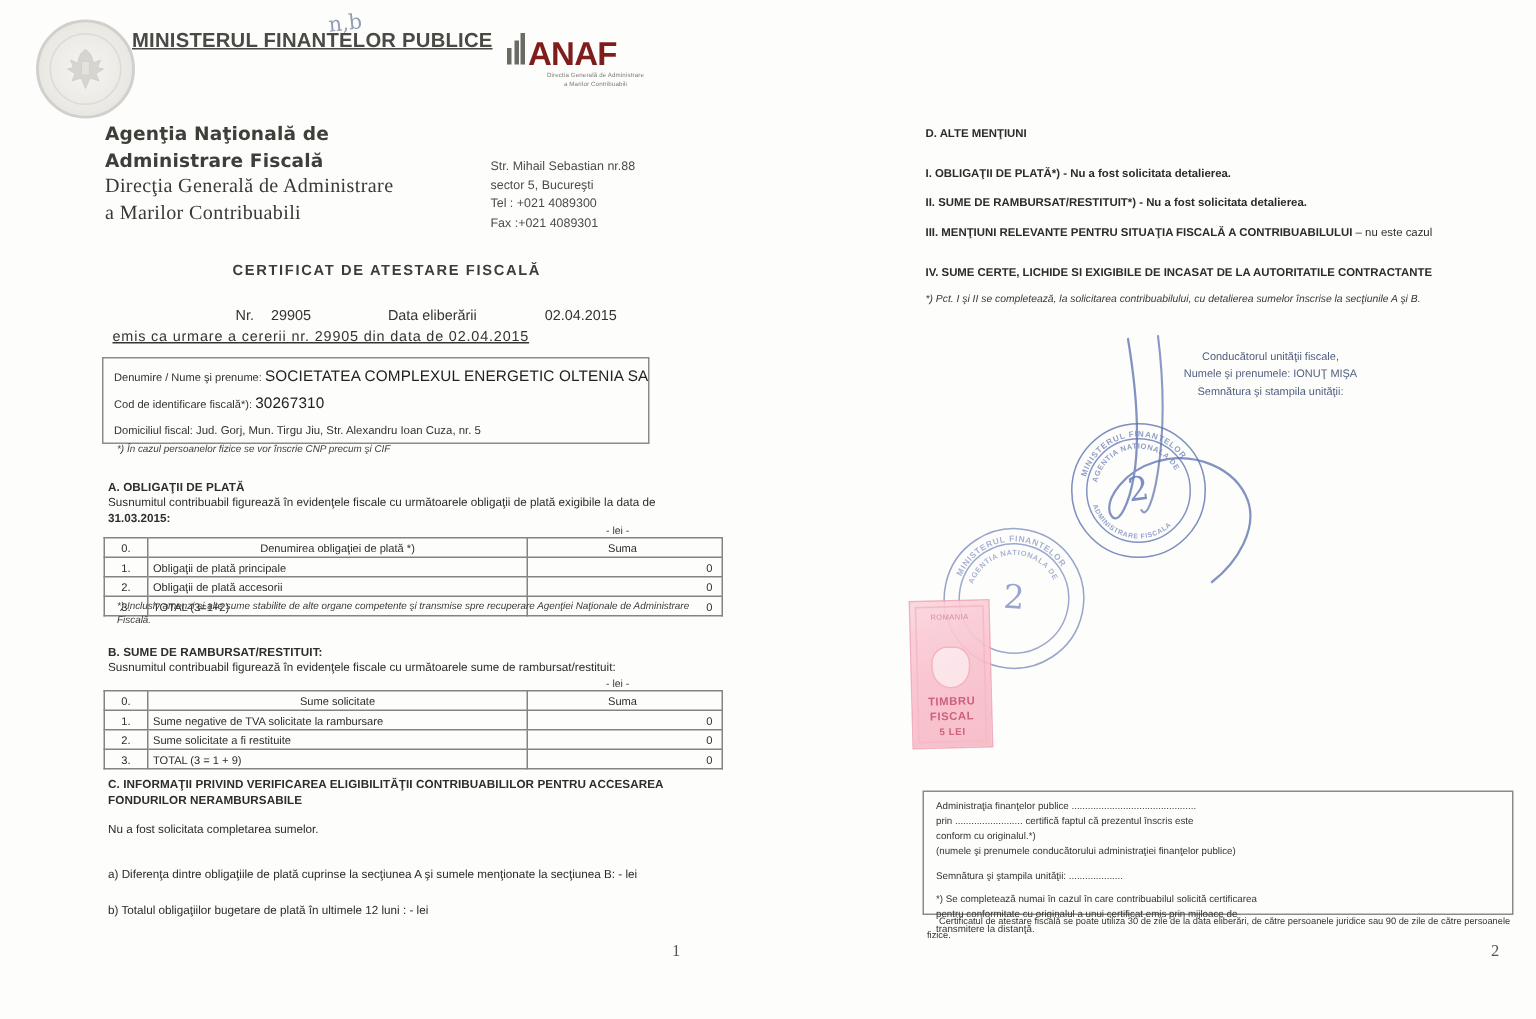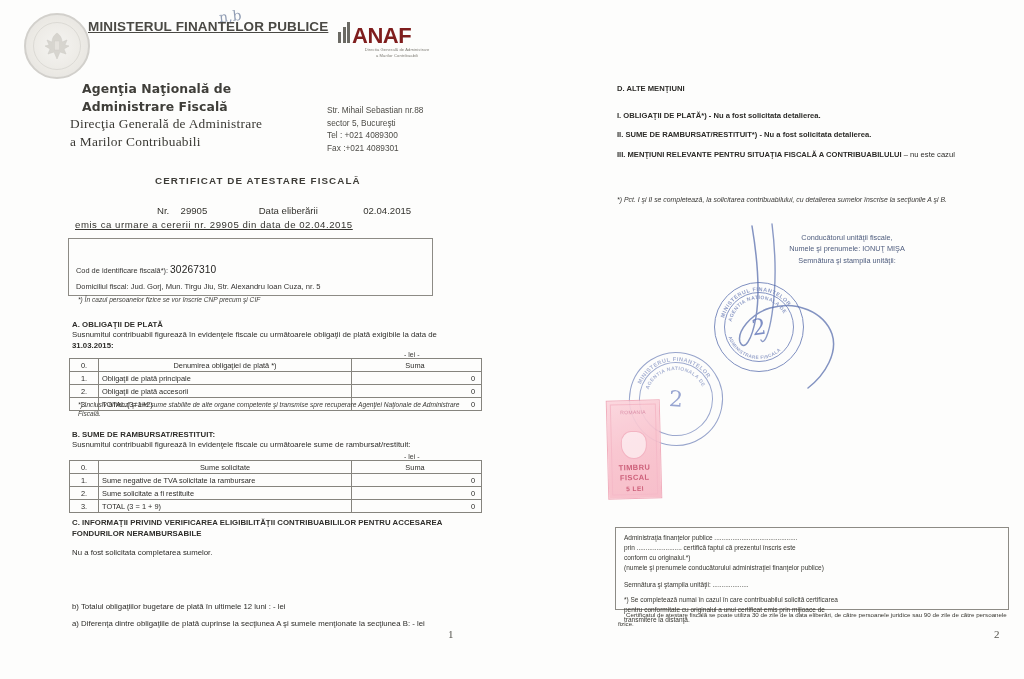--- a/index.html
+++ b/index.html
@@ -115,21 +115,20 @@
     position: absolute;
     left: 70px; top: 80px;
   }
   .agency-l1, .agency-l2 {
     font-family: "DejaVu Sans", sans-serif;
     font-size: 12.4px;
     font-weight: bold;
     color: #3f3e39;
     line-height: 1.42;
     letter-spacing: .1px;
-    margin-left: 12px;
   }
   .agency-l3, .agency-l4 {
     font-family: "Liberation Serif", serif;
     font-size: 13.4px;
     color: #3a3934;
     line-height: 1.36;
     letter-spacing: .25px;
   }
   .addr-block {
     position: absolute;
@@ -427,20 +426,24 @@
     <span>29905</span>
     <span style="width:46px"></span>
     <span>Data eliberării</span>
     <span style="width:40px"></span>
     <span>02.04.2015</span>
   </div>
 
   <div class="emis-line">emis  ca  urmare  a  cererii  nr.  29905 din  data  de  02.04.2015</div>
 
   <div class="id-box">
+    <div class="id-row id-r1">
+      <span>Denumire / Nume şi prenume:</span>
+      <span class="big">SOCIETATEA COMPLEXUL ENERGETIC OLTENIA SA</span>
+    </div>
     <div class="id-row id-r2">
       <span>Cod de identificare fiscală*):</span>
       <span class="big">30267310</span>
     </div>
     <div class="id-row id-r3">
       <span>Domiciliul fiscal:</span>
       <span style="font-size:7.6px">Jud. Gorj, Mun. Tirgu Jiu, Str. Alexandru Ioan Cuza, nr. 5</span>
     </div>
   </div>
   <div class="id-note">*) În cazul persoanelor fizice se vor înscrie CNP precum şi CIF</div>
@@ -513,35 +516,36 @@
         <td class="c-sum">0</td>
       </tr>
     </tbody>
   </table>
 
   <div class="sec-head" style="left:72px; top:518px; width:400px; white-space:normal; line-height:1.4;">
     <span>C. INFORMAŢII PRIVIND VERIFICAREA ELIGIBILITĂŢII CONTRIBUABILILOR PENTRU ACCESAREA FONDURILOR</span>
     <span>NERAMBURSABILE</span>
   </div>
   <div class="para" style="left:72px; top:548px;">Nu a fost solicitata completarea sumelor.</div>
-  <div class="para" style="left:72px; top:578px;margin-top:41px;">a) Diferenţa dintre obligaţiile de plată cuprinse la secţiunea A şi sumele menţionate la secţiunea B:  - lei</div>
+  <div class="para" style="left:72px; top:578px;">a) Diferenţa dintre obligaţiile de plată cuprinse la secţiunea A şi sumele menţionate la secţiunea B:  - lei</div>
   <div class="para" style="left:72px; top:602px;">b) Totalul obligaţiilor bugetare de plată în ultimele 12 luni :  - lei</div>
 
   <div class="pagenum" style="left:448px; top:628px;">1</div>
 </div>
 
 <div class="page page-right">
 
   <div class="r-head" style="left:17px; top:84px;">D. ALTE MENŢIUNI</div>
 
   <div class="r-head" style="left:17px; top:111px;">I. OBLIGAŢII DE PLATĂ*) - Nu a fost solicitata detalierea.</div>
   <div class="r-head" style="left:17px; top:130px;">II. SUME DE RAMBURSAT/RESTITUIT*) - Nu a fost solicitata detalierea.</div>
   <div class="r-head" style="left:17px; top:150px;">
     <span>III. MENŢIUNI RELEVANTE PENTRU SITUAŢIA FISCALĂ A CONTRIBUABILULUI</span><span class="norm"> – nu este cazul</span>
   </div>
+  <div class="r-head" style="left:17px; top:177px;">IV. SUME CERTE, LICHIDE SI EXIGIBILE DE INCASAT DE LA AUTORITATILE CONTRACTANTE</div>
   <div class="r-note" style="left:17px; top:196px;">*) Pct. I şi II se completează, la solicitarea contribuabilului, cu detalierea sumelor înscrise la secţiunile A şi B.</div>
 
   <div class="pagenum" style="left:394px; top:628px;">2</div>
 </div>
 
 <div class="sig-block">
   <div>Conducătorul unităţii fiscale,</div>
   <div>Numele şi prenumele: IONUŢ MIŞA</div>
   <div>Semnătura şi stampila unităţii:</div>
 </div>

